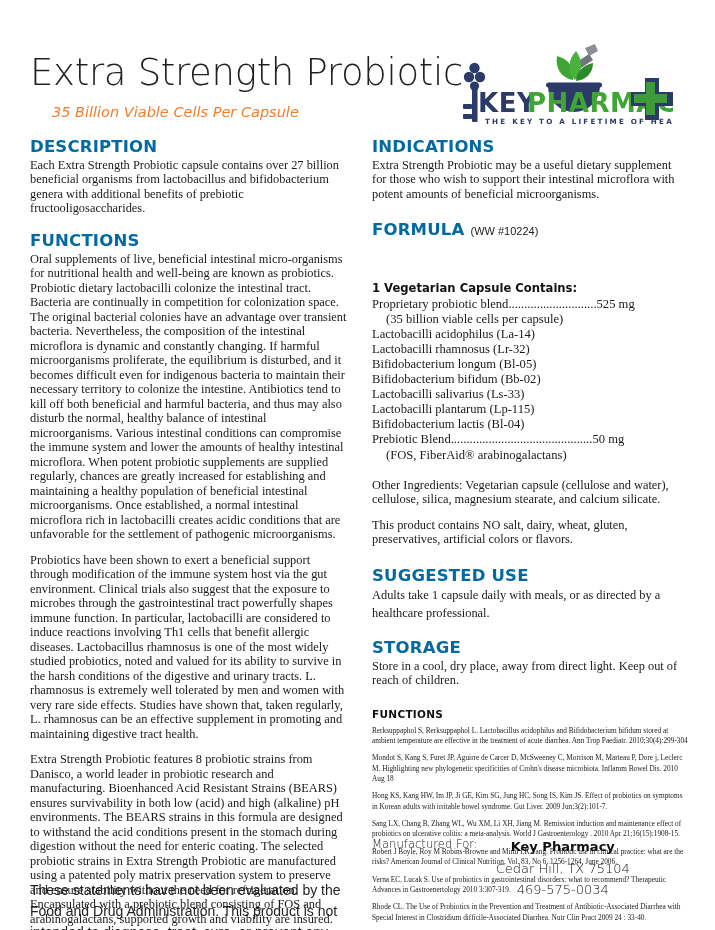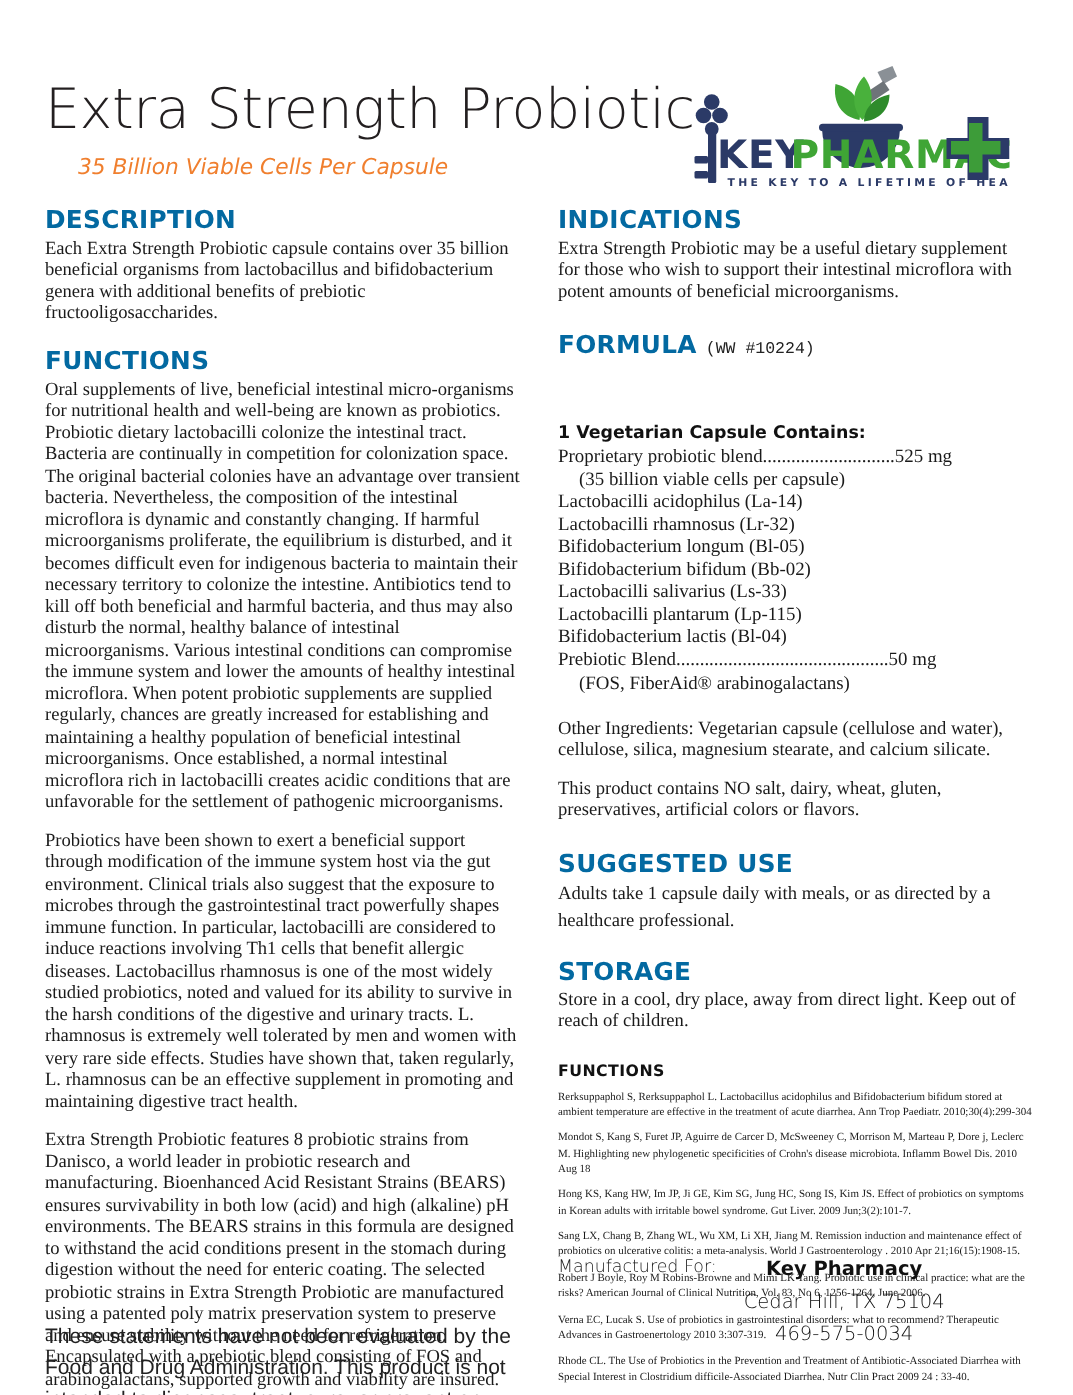--- a/index.html
+++ b/index.html
@@ -102,21 +102,21 @@
   .gap-l { height: 20px; }
 
   
   .formula-head {
     display: flex;
     align-items: baseline;
     gap: 6px;
     margin-bottom: 0px;
   }
   .formula-code {
-    font-family: Liberation Mono, monospace;
+    font-family: Liberation Sans, sans-serif;
     font-size: 11px;
     font-weight: normal;
     color: #222;
   }
   .capsule-line {
     font-family: "DejaVu Sans", sans-serif;
     font-weight: bold;
     font-size: 11.6px;
     color: #111;
     line-height: 1.3;
@@ -235,21 +235,21 @@
           <path d="M196 50 h14 v-14 h14 v14 h14 v14 h-14 v14 h-14 v-14 h-14 z" fill="#2B3A67" transform="translate(-10,0)"></path>
           <path d="M199 52 h12 v-12 h9 v12 h12 v9 h-12 v12 h-9 v-12 h-12 z" fill="#3FA535" transform="translate(-10,0)" opacity="0.92"></path>
         </g>
       </svg>
     </div>
   </div>
 
   <div class="col-left">
 
     <h2 class="sect">DESCRIPTION</h2>
-    <p class="body">Each Extra Strength Probiotic capsule contains over 35 billion beneficial organisms from lactobacillus and bifidobacterium genera with additional benefits of prebiotic fructooligosaccharides.</p>
+    <p class="body">Each Extra Strength Probiotic capsule contains over 27 billion beneficial organisms from lactobacillus and bifidobacterium genera with additional benefits of prebiotic fructooligosaccharides.</p>
 
     <div class="gap-m"></div>
 
     <h2 class="sect">FUNCTIONS</h2>
     <p class="body">Oral supplements of live, beneficial intestinal micro-organisms for nutritional health and well-being are known as probiotics. Probiotic dietary lactobacilli colonize the intestinal tract. Bacteria are continually in competition for colonization space. The original bacterial colonies have an advantage over transient bacteria. Nevertheless, the composition of the intestinal microflora is dynamic and constantly changing. If harmful microorganisms proliferate, the equilibrium is disturbed, and it becomes difficult even for indigenous bacteria to maintain their necessary territory to colonize the intestine. Antibiotics tend to kill off both beneficial and harmful bacteria, and thus may also disturb the normal, healthy balance of intestinal microorganisms. Various intestinal conditions can compromise the immune system and lower the amounts of healthy intestinal microflora. When potent probiotic supplements are supplied regularly, chances are greatly increased for establishing and maintaining a healthy population of beneficial intestinal microorganisms. Once established, a normal intestinal microflora rich in lactobacilli creates acidic conditions that are unfavorable for the settlement of pathogenic microorganisms.</p>
     <p class="body">Probiotics have been shown to exert a beneficial support through modification of the immune system host via the gut environment. Clinical trials also suggest that the exposure to microbes through the gastrointestinal tract powerfully shapes immune function. In particular, lactobacilli are considered to induce reactions involving Th1 cells that benefit allergic diseases. Lactobacillus rhamnosus is one of the most widely studied probiotics, noted and valued for its ability to survive in the harsh conditions of the digestive and urinary tracts. L. rhamnosus is extremely well tolerated by men and women with very rare side effects. Studies have shown that, taken regularly, L. rhamnosus can be an effective supplement in promoting and maintaining digestive tract health.</p>
     <p class="body">Extra Strength Probiotic features 8 probiotic strains from Danisco, a world leader in probiotic research and manufacturing. Bioenhanced Acid Resistant Strains (BEARS) ensures survivability in both low (acid) and high (alkaline) pH environments. The BEARS strains in this formula are designed to withstand the acid conditions present in the stomach during digestion without the need for enteric coating. The selected probiotic strains in Extra Strength Probiotic are manufactured using a patented poly matrix preservation system to preserve and ensure stability without the need for refrigeration. Encapsulated with a prebiotic blend consisting of FOS and arabinogalactans, supported growth and viability are insured.</p>
 
     <div class="gap-m"></div>
 

